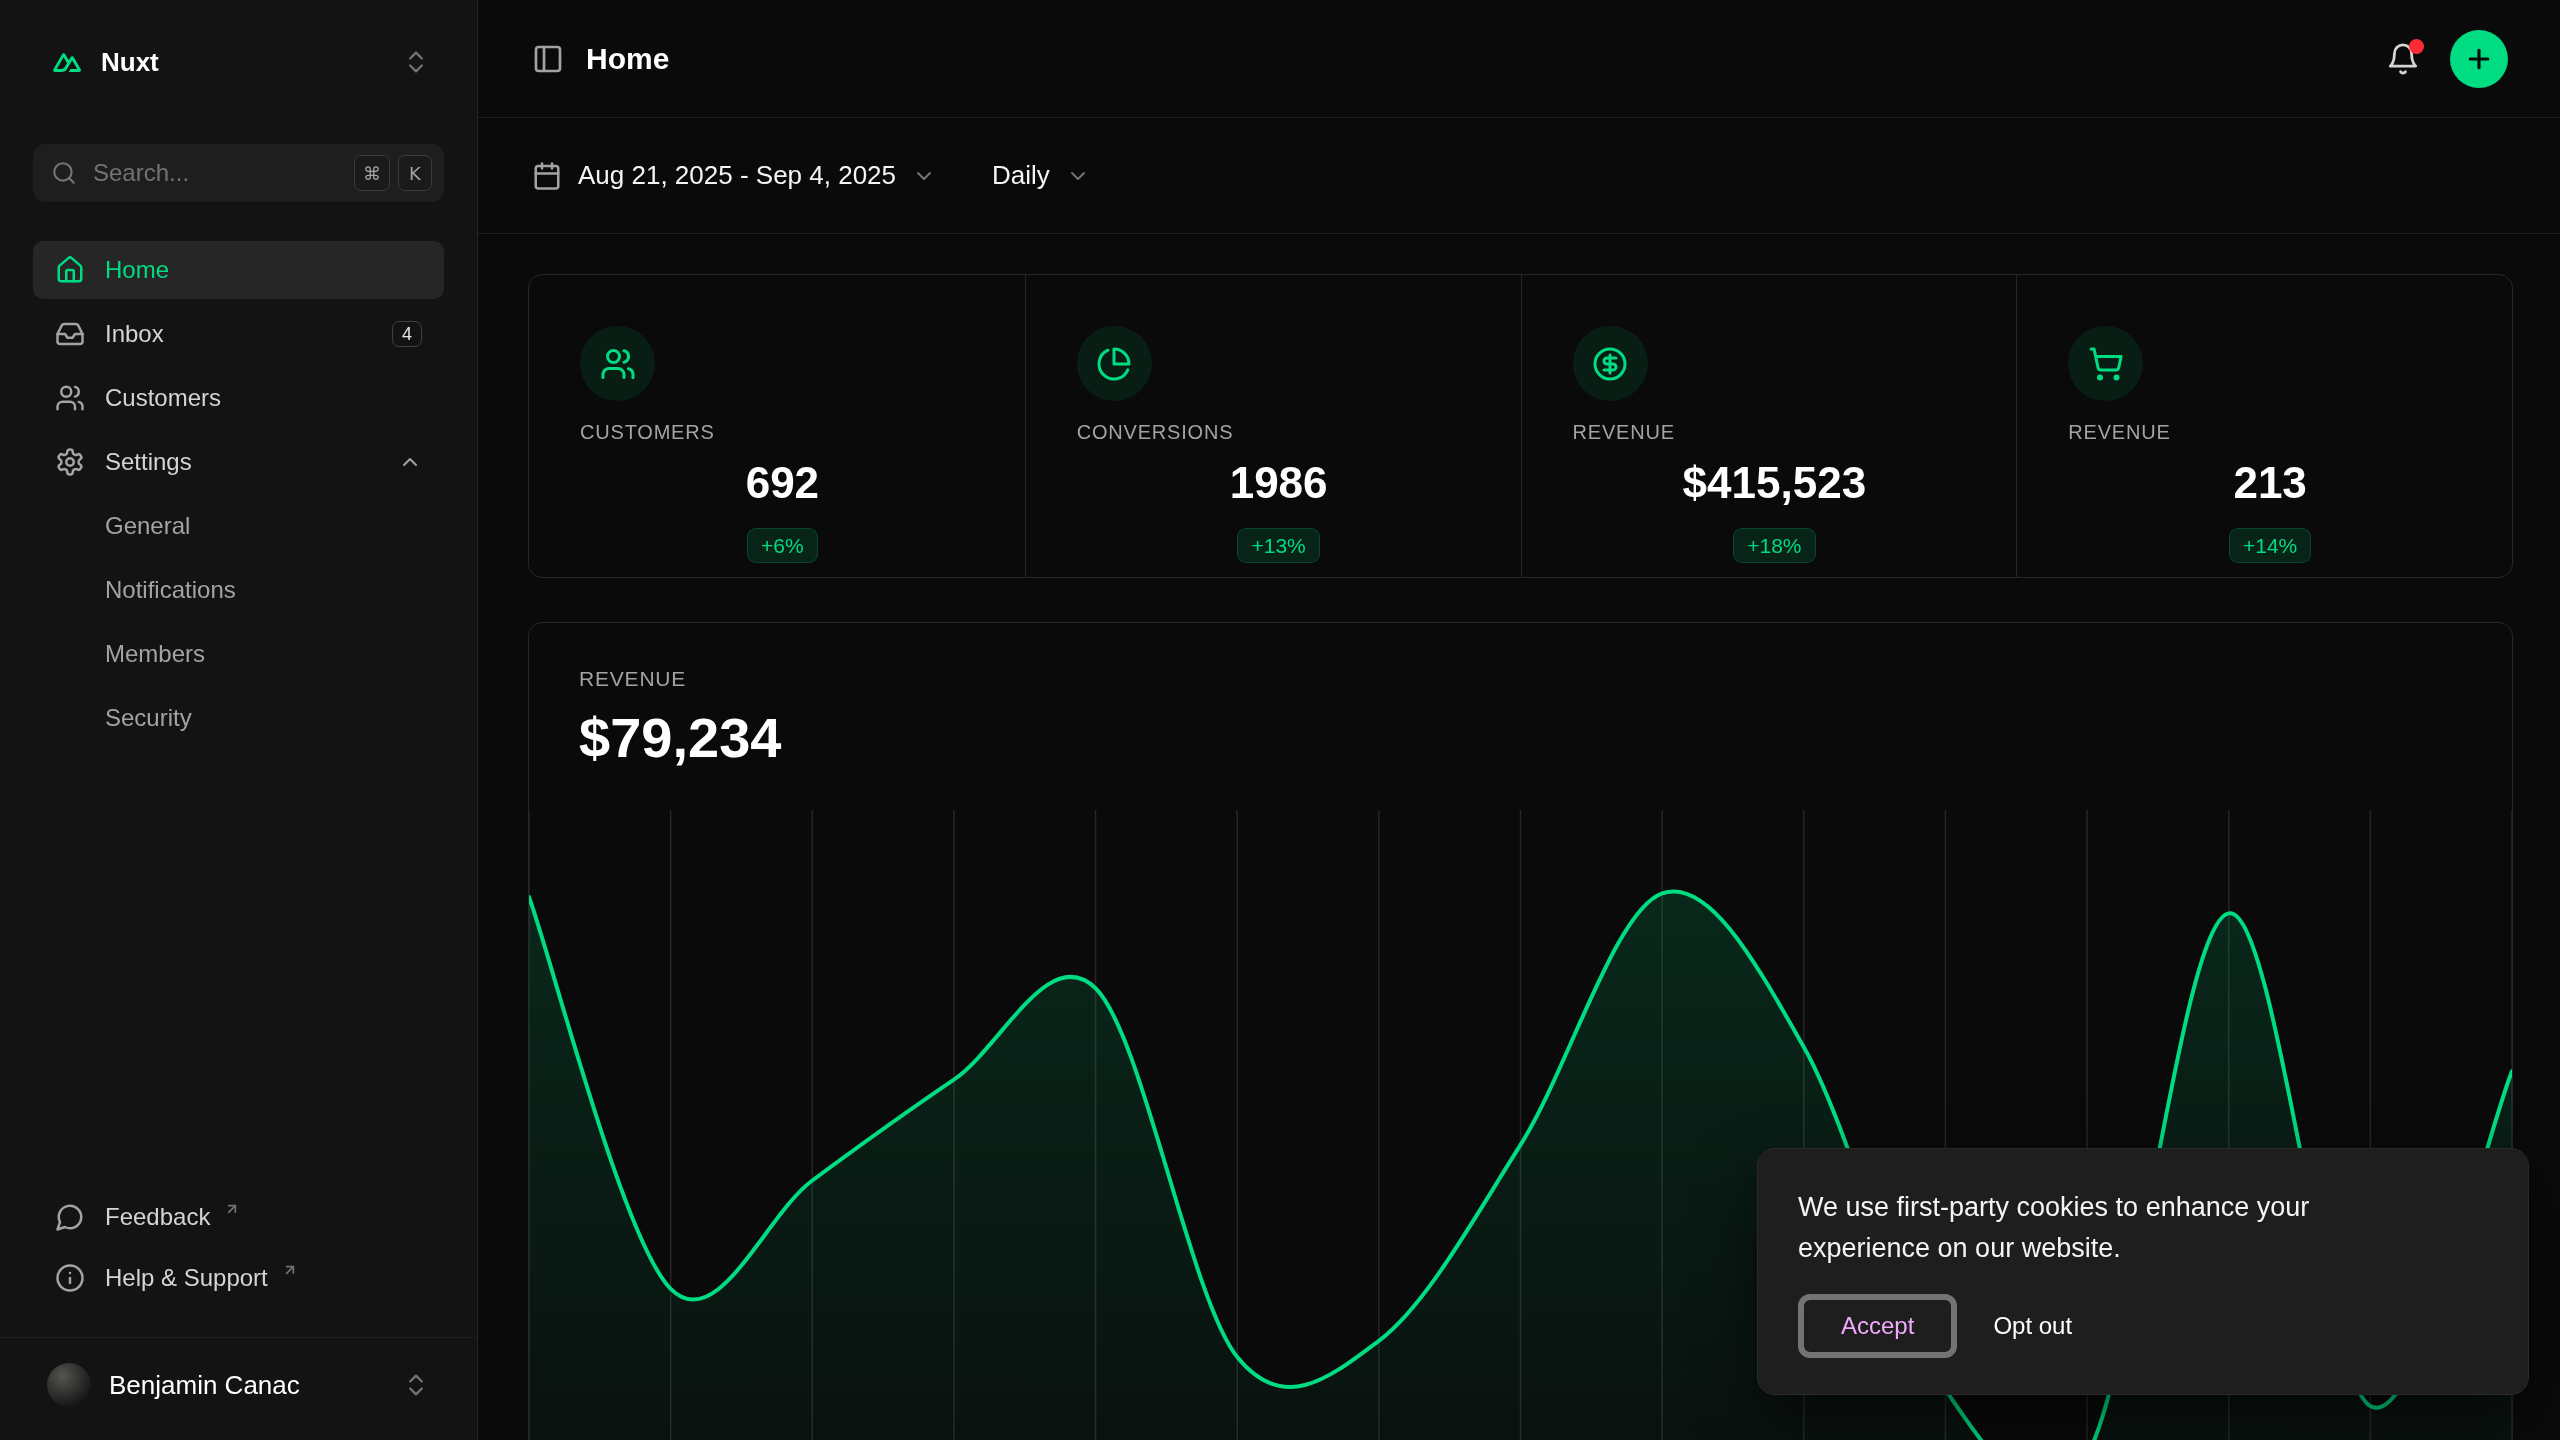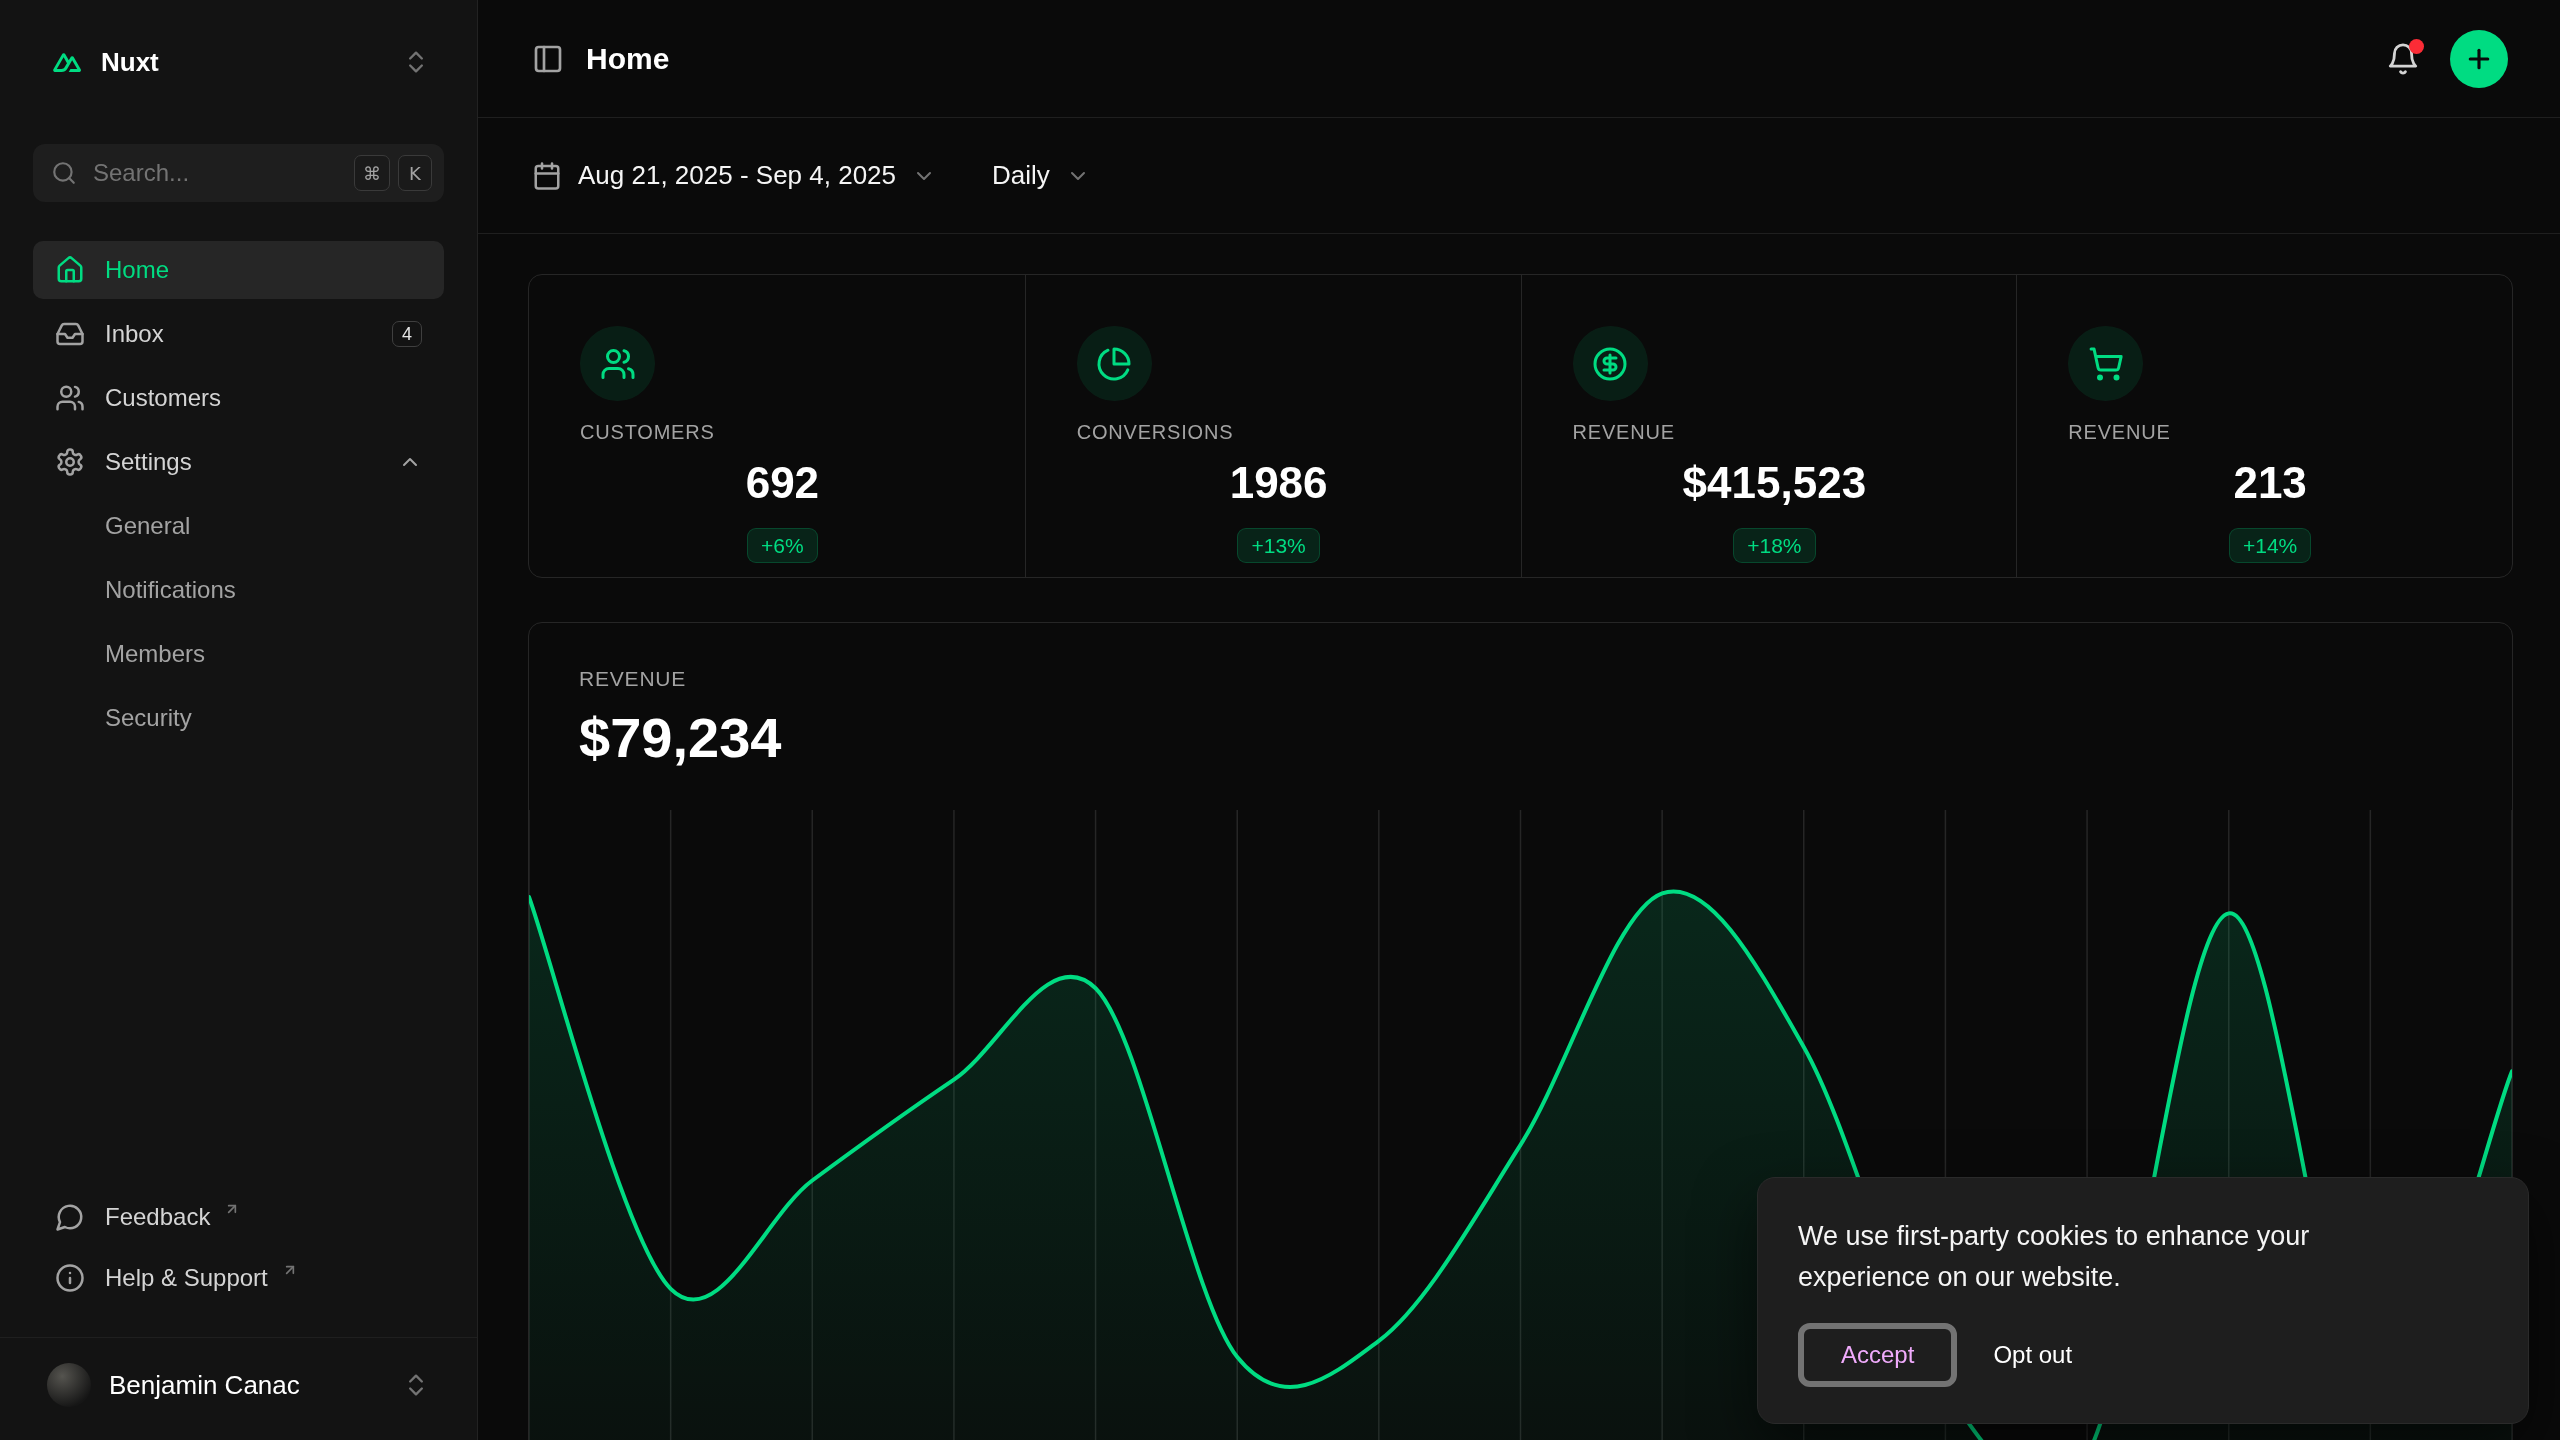--- a/index.html
+++ b/index.html
@@ -116,21 +116,21 @@
     padding-top:44px; overflow:hidden;
   }
   .rev-head { padding:0 50px; }
   .rev-label { font-size:21px; font-weight:500; letter-spacing:0.8px; color:#a3a3a3; }
   .rev-value { margin-top:14px; font-size:56px; font-weight:700; color:#fff; }
   .rev-chart { margin-top:40px; width:100%; height:820px; }
   .rev-chart svg { display:block; width:100%; height:820px; }
 
   
   .cookie {
-    position:absolute; right:31px; bottom:16px; width:772px;
+    position:absolute; right:31px; bottom:45px; width:772px;
     background:#1e1e1e; border:1px solid #2a2a2a; border-radius:18px;
     padding:38px 40px 36px; box-shadow:0 24px 60px rgba(0,0,0,0.55); z-index:10;
   }
   .cookie p { font-size:27px; line-height:1.5; color:#f5f5f5; max-width:610px; }
   .cookie-actions { margin-top:26px; display:flex; align-items:center; gap:36px; }
   .btn-accept {
     background:transparent; color:#f0abfc; font-size:24px; font-weight:500;
     border:6px solid #737373; border-radius:12px; padding:12px 37px; cursor:pointer;
     font-family:inherit;
   }

